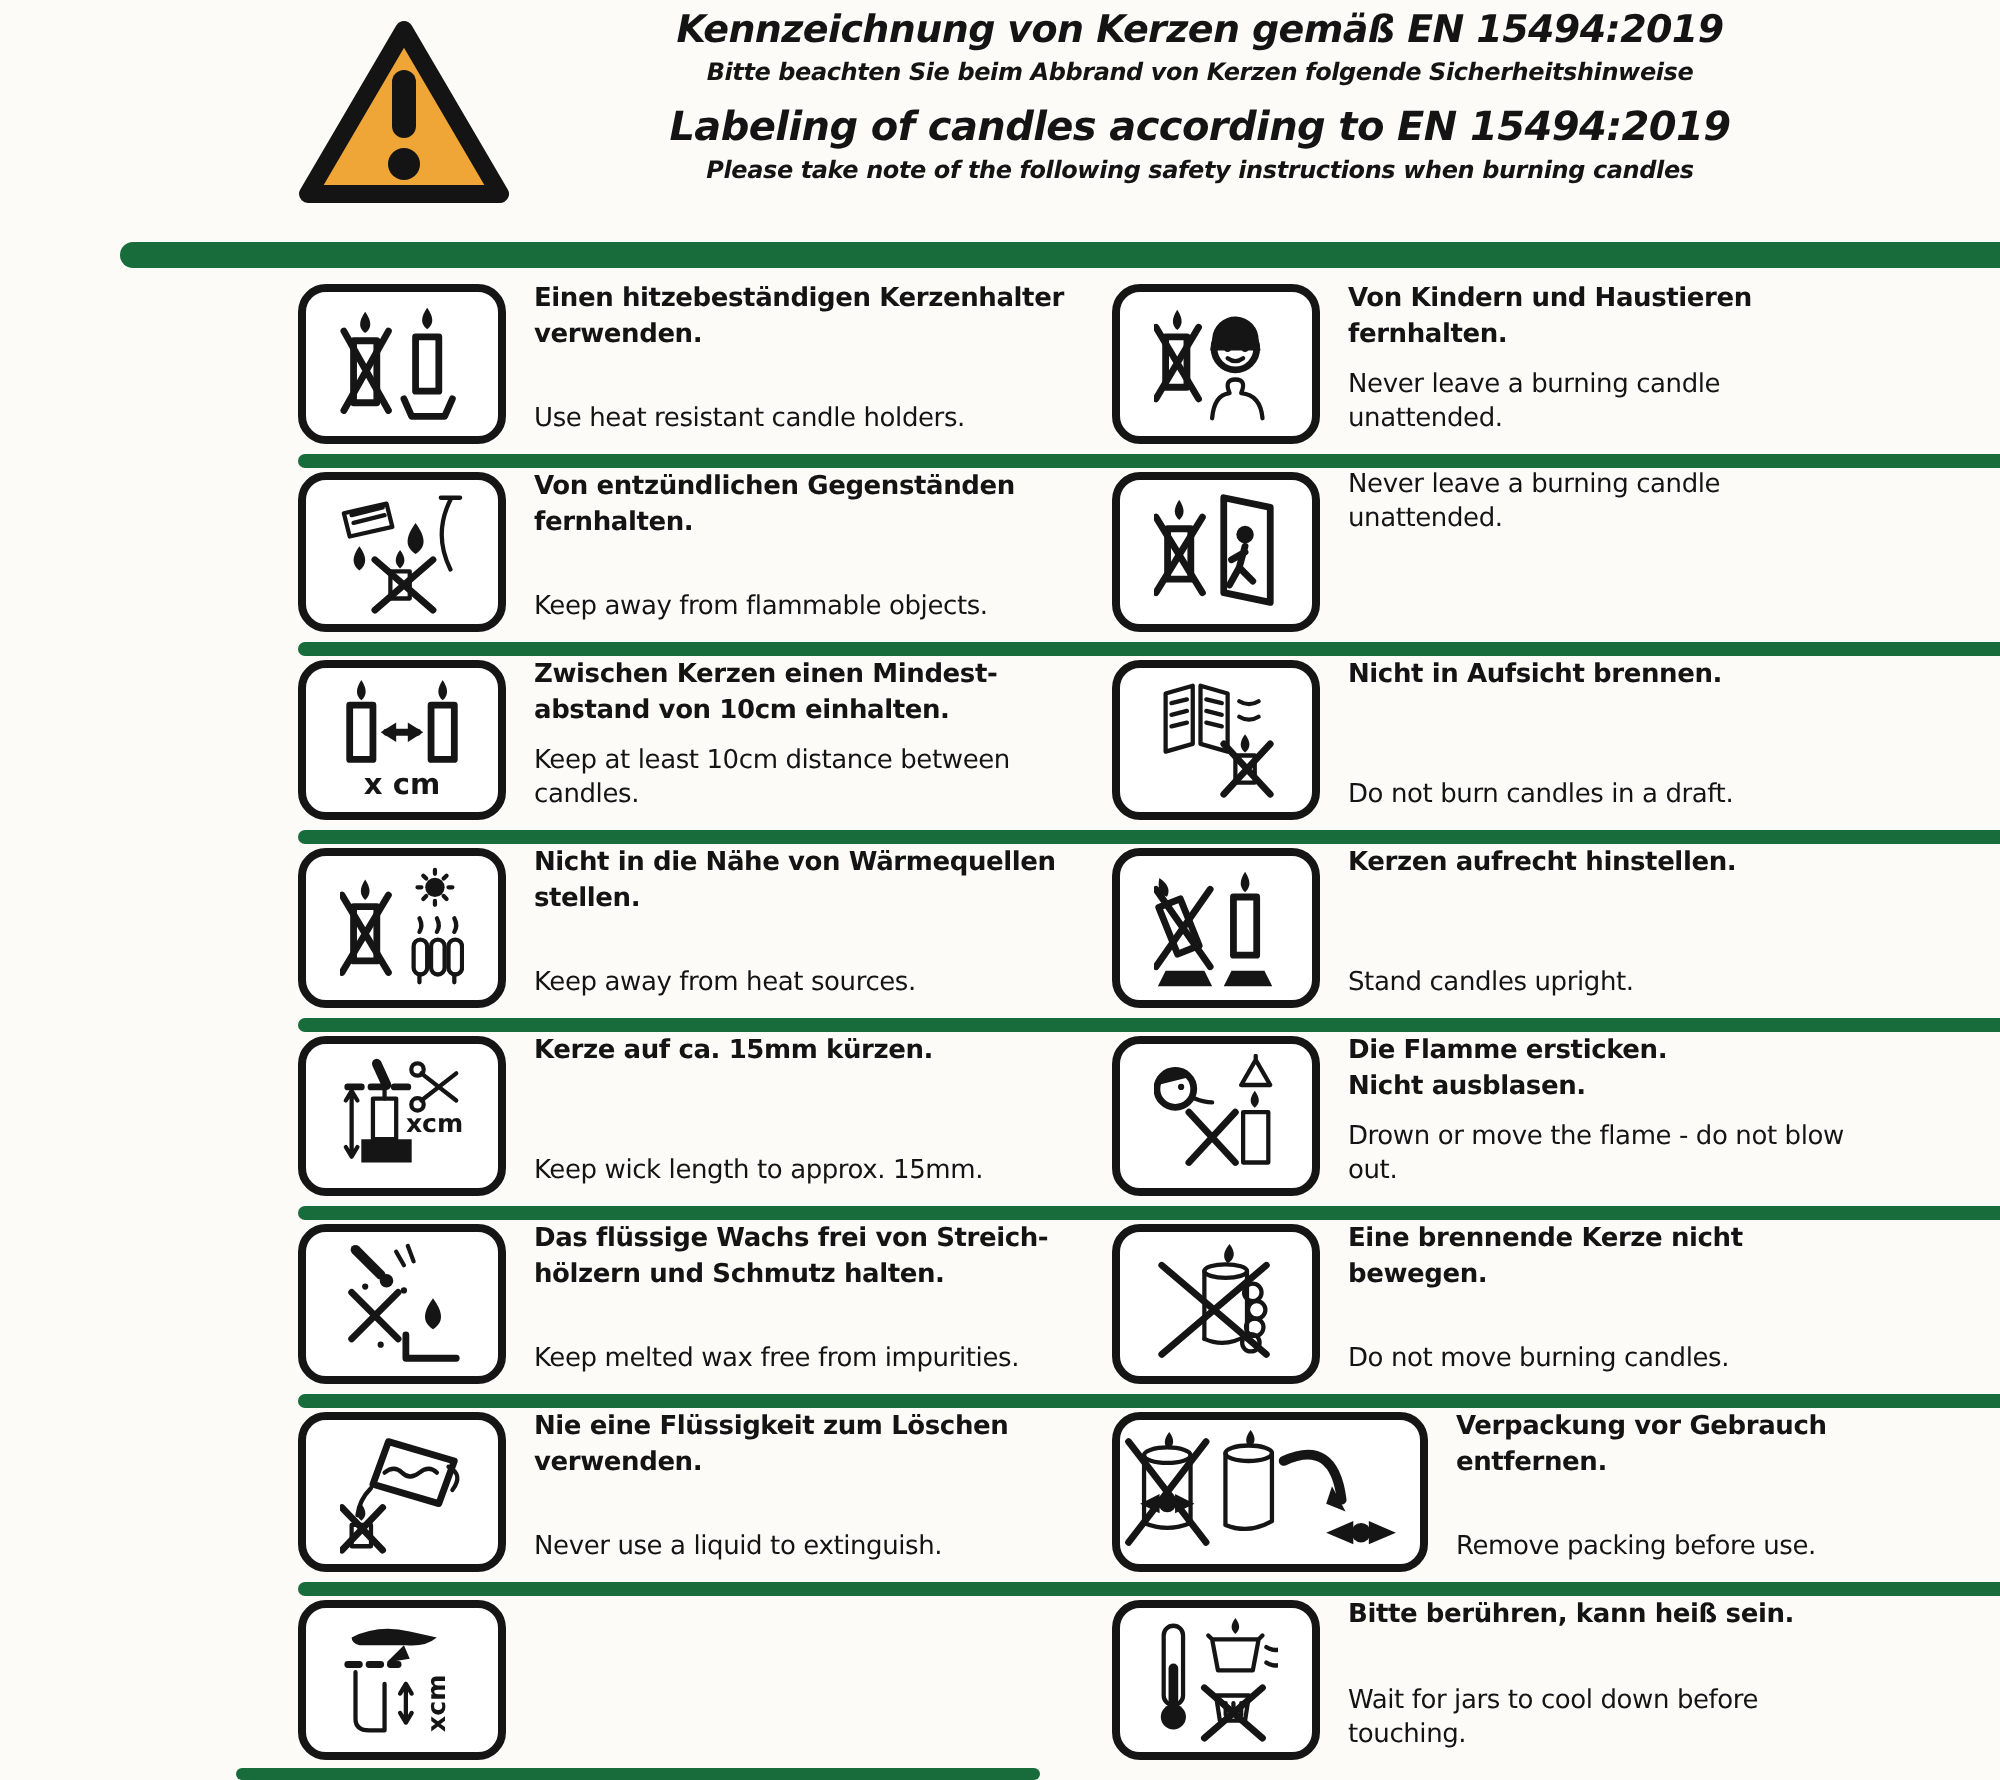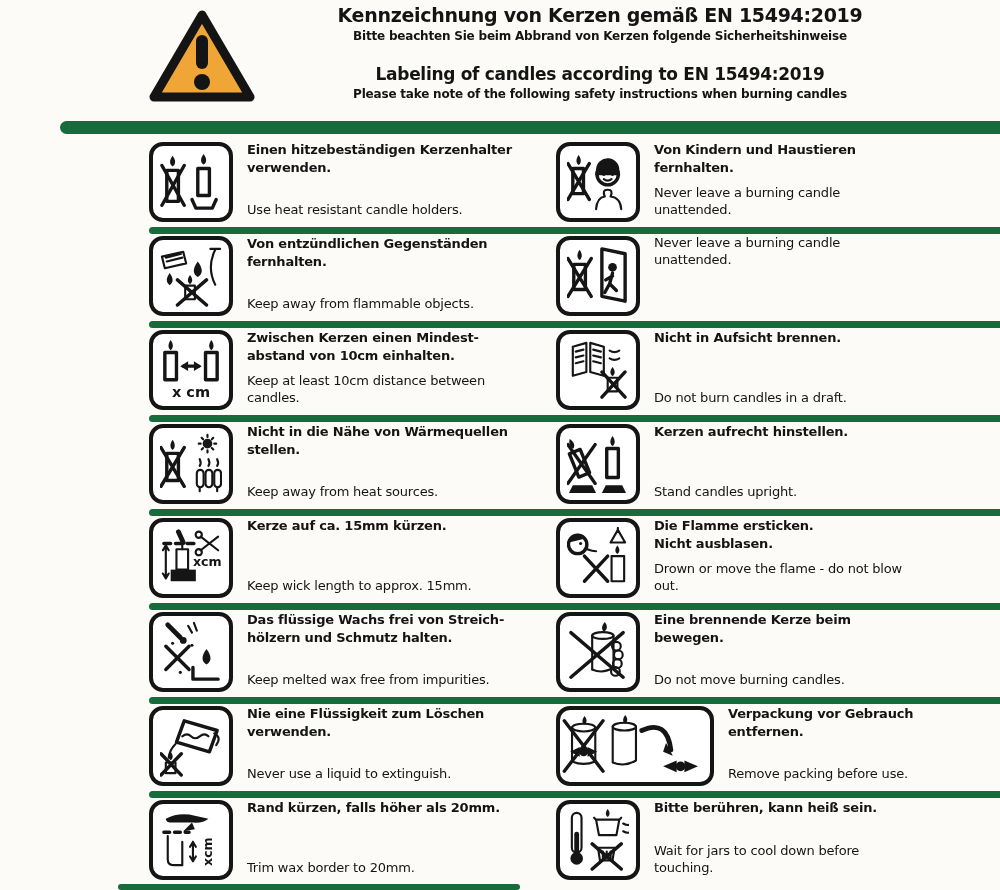--- a/index.html
+++ b/index.html
@@ -1,37 +1,37 @@
 <!DOCTYPE html>
 <html><head>
 <meta charset="utf-8">
 <style>
   html,body{margin:0;padding:0;background:#e8e8e4;}
   .page{position:relative;width:1000px;height:890px;background:#fcfbf7;
         font-family:"DejaVu Sans",sans-serif;color:#141414;overflow:hidden;margin:0 auto;}
   
-  .header{position:relative;height:121px;}
+  .header{position:relative;height:121px;font-style:italic;}
   .warn{position:absolute;left:147px;top:7px;}
   .titles{position:absolute;left:255px;top:4px;width:690px;text-align:center;}
   .t1{font-size:19px;font-weight:bold;letter-spacing:-0.3px;}
   .sub{font-size:12px;font-weight:bold;margin-top:3px;letter-spacing:-0.2px;}
-  .t2{font-size:17px;font-weight:bold;margin-top:21px;letter-spacing:-0.3px;}
+  .t2{font-size:20px;font-weight:bold;margin-top:8px;letter-spacing:-0.3px;}
   
   .bar-top{position:absolute;top:121px;left:60px;right:0;height:13px;
            background:#186B3A;border-radius:7px 0 0 7px;}
   .divider{height:7px;margin-left:133px;background:#186B3A;border-radius:4px 0 0 4px;}
   .bar-bottom{position:absolute;left:118px;bottom:0;width:402px;height:6px;
               background:#186B3A;border-radius:3px;}
   
   .rows{position:absolute;top:140px;left:16px;width:1000px;}
   .row{height:87px;display:flex;align-items:flex-start;}
   .cell{display:flex;gap:14px;}
   .cell.l{width:375px;margin-left:133px;flex-shrink:0;}
   .cell.r{flex:1;margin-left:32px;}
-  .icon-box{box-sizing:border-box;width:84px;height:80px;border:4px solid #151515;
+  .icon-box{box-sizing:border-box;width:104px;height:80px;border:4px solid #151515;
             border-radius:14px;background:#fff;display:flex;align-items:center;
             justify-content:center;margin-top:2px;flex-shrink:0;}
   .icon-box.wide{width:158px;}
   .txt{display:flex;flex-direction:column;justify-content:space-between;
        min-height:80px;padding-top:1px;}
   .de{font-weight:bold;font-size:13px;line-height:1.35;white-space:pre;letter-spacing:-0.2px;}
   .en{font-size:13px;line-height:1.3;white-space:pre;padding-bottom:3px;letter-spacing:-0.2px;}
   
   .pic{stroke:#151515;fill:none;stroke-width:3.5;stroke-linecap:round;stroke-linejoin:round;}
   .pic .f{fill:#151515;stroke:none;}
@@ -298,21 +298,21 @@
             <path class="w2" d="M26 15v35 M48 15v33"></path>
             <path class="w2" d="M26 50q11 5 22-2"></path>
             <circle class="w2" cx="51" cy="26" r="4.5"></circle>
             <circle class="w2" cx="53" cy="35" r="4.5"></circle>
             <circle class="w2" cx="52" cy="44" r="4.5"></circle>
             <circle class="w2" cx="50" cy="52" r="4.5"></circle>
             <path d="M4 12L58 58M58 12L4 58"></path>
           </svg>
         </div>
         <div class="txt">
-          <div class="de">Eine brennende Kerze beim
+          <div class="de">Eine brennende Kerze nicht
 bewegen.</div>
           <div class="en">Do not move burning candles.</div>
         </div>
       </div>
     </div>
     <div class="divider"></div>
 
     <div class="row">
       <div class="cell l">
         <div class="icon-box">
@@ -364,24 +364,20 @@
         <div class="icon-box">
           <svg class="pic" viewBox="0 0 64 64" width="62" height="62">
             <path class="f" d="M6 10q14-7 30-3l14 3q-6 5-16 4H10q-4-1-4-4z"></path>
             <path d="M4 24h26" stroke-dasharray="6 5"></path>
             <path class="f" d="M24 23l9-9 3 7z"></path>
             <path class="w2" d="M8 28v24q0 6 7 6h8 M23 34v24"></path>
             <path class="w2" d="M34 34v20 M31 39l3-5 3 5 M31 49l3 5 3-5"></path>
             <text transform="rotate(-90 50 44)" x="50" y="48" text-anchor="middle" font-size="13">xcm</text>
           </svg>
         </div>
-        <div class="txt">
-          <div class="de">Rand kürzen, falls höher als 20mm.</div>
-          <div class="en">Trim wax border to 20mm.</div>
-        </div>
       </div>
       <div class="cell r">
         <div class="icon-box">
           <svg class="pic" viewBox="0 0 64 64" width="62" height="62">
             <rect x="5" y="4" width="10" height="41" rx="5" class="w2"></rect>
             <circle class="f" cx="10" cy="51" r="6.5"></circle>
             <path class="w5" d="M10 26v19"></path>
             <path class="f" d="M42 0c2.6 3.5 2.6 6 0 8.2c-2.6-2.2-2.6-4.7 0-8.2z"></path>
             <path class="w2" d="M30 11h24l-3 16H33z M30 11l-2-2 M54 11l2-2"></path>
             <path class="w2" d="M58 15q5 3 9 0 M58 23q5 3 9 0"></path>

